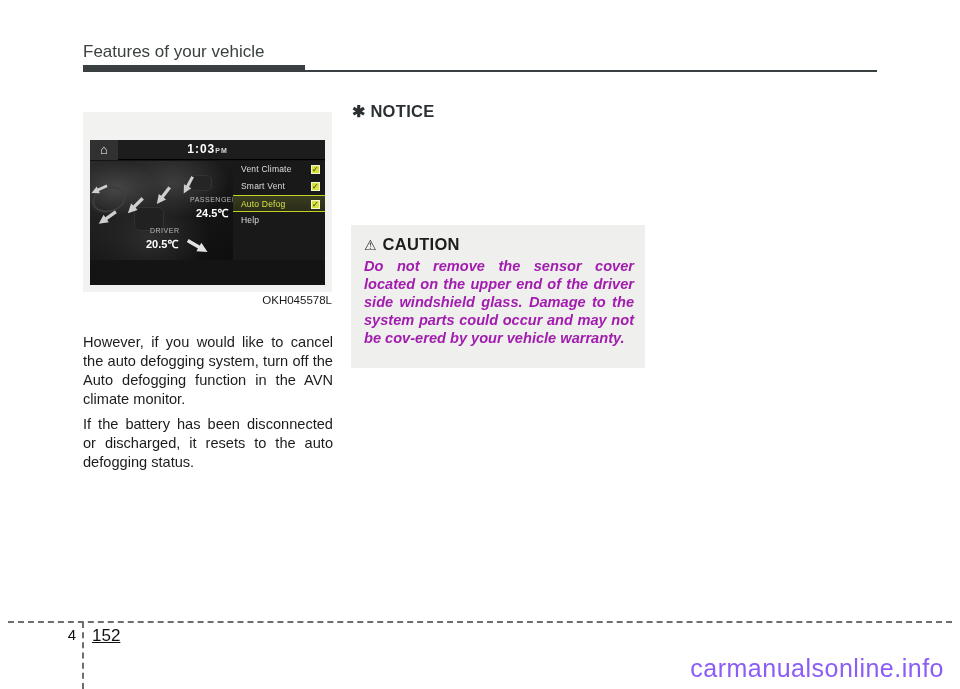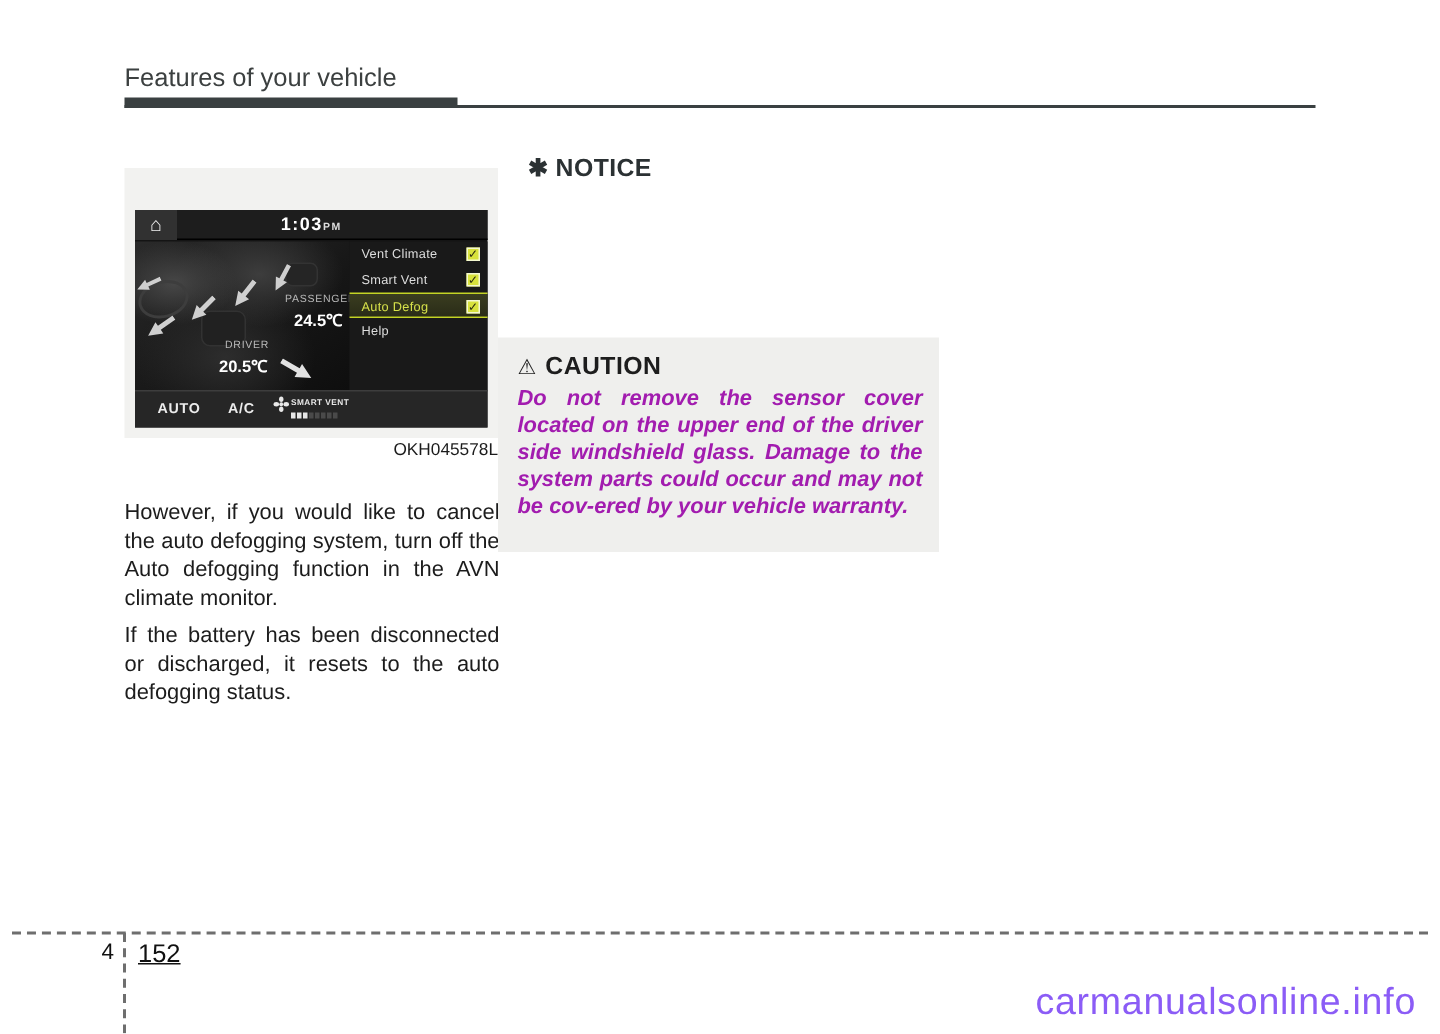--- a/index.html
+++ b/index.html
@@ -74,21 +74,21 @@
   .article-body p { font-size:14.6px; line-height:19px; color:#1c1c1c; text-align:justify; margin-bottom:6px; }
 
   
   .notice-head { position:absolute; left:352px; top:102px; width:256px; color:#2b3133; }
   .notice-head .sym { font-size:16px; font-weight:bold; margin-right:5px; }
   .notice-head .t { font-size:16.5px; font-weight:bold; letter-spacing:0.3px; }
   .notice-body { position:absolute; left:352px; top:126px; width:256px;
                  font-family:"Liberation Serif", serif; font-weight:bold; font-size:15px;
                  line-height:19px; color:#22282a; text-align:justify; }
 
-  .caution-box { position:absolute; left:332px; top:225px; width:294px; height:143px;
+  .caution-box { position:absolute; left:351px; top:225px; width:294px; height:143px;
                  background:#efefed; padding:10px 11px 0 13px; }
   .caution-head { color:#1d1d1d; margin-bottom:3px; }
   .caution-head .tri { font-size:14px; margin-right:6px; }
   .caution-head .t { font-size:16.5px; font-weight:bold; letter-spacing:0.3px; }
   .caution-body { font-size:14.6px; font-weight:bold; font-style:italic; line-height:18px;
                   color:#a21caf; text-align:justify; }
 
   
   .foot-line { position:absolute; left:8px; top:621px; width:944px; border-top:2px dashed #6e6e6e; }
   .foot-vline { position:absolute; left:82px; top:622px; height:67px; border-left:2px dashed #6e6e6e; }
@@ -157,42 +157,20 @@
         </div>
         <div class="menu-row active">
           <span>Auto Defog</span>
           <span class="chk"><span>✓</span></span>
         </div>
         <div class="menu-row">
           <span>Help</span>
         </div>
       </div>
 
-      <div class="scr-bottombar">
-        <div class="bb-btn" style="left:15px;">AUTO</div>
-        <div class="bb-btn" style="left:62px;">A/C</div>
-        <svg class="fanwrap" width="11" height="11" viewBox="0 0 12 12">
-          <circle cx="6" cy="6" r="1.4" fill="#e8e8e8"></circle>
-          <ellipse cx="6" cy="2.4" rx="1.6" ry="2" fill="#e8e8e8"></ellipse>
-          <ellipse cx="6" cy="9.6" rx="1.6" ry="2" fill="#e8e8e8"></ellipse>
-          <ellipse cx="2.4" cy="6" rx="2" ry="1.6" fill="#e8e8e8"></ellipse>
-          <ellipse cx="9.6" cy="6" rx="2" ry="1.6" fill="#e8e8e8"></ellipse>
-        </svg>
-        <div class="sv-label">SMART VENT</div>
-        <div class="sv-segs">
-          <i class="on"></i>
-            <i class="on"></i>
-            <i class="on"></i>
-            <i></i>
-            <i></i>
-            <i></i>
-            <i></i>
-            <i></i>
-        </div>
-      </div>
 
     </div>
   </div>
   <div class="fig-caption">OKH045578L</div>
 
   <div class="article-body">
     <p>However, if you would like to cancel the auto defogging system, turn off the Auto defogging function in the AVN climate monitor.</p>
     <p>If the battery has been disconnected or discharged, it resets to the auto defogging status.</p>
   </div>
 

